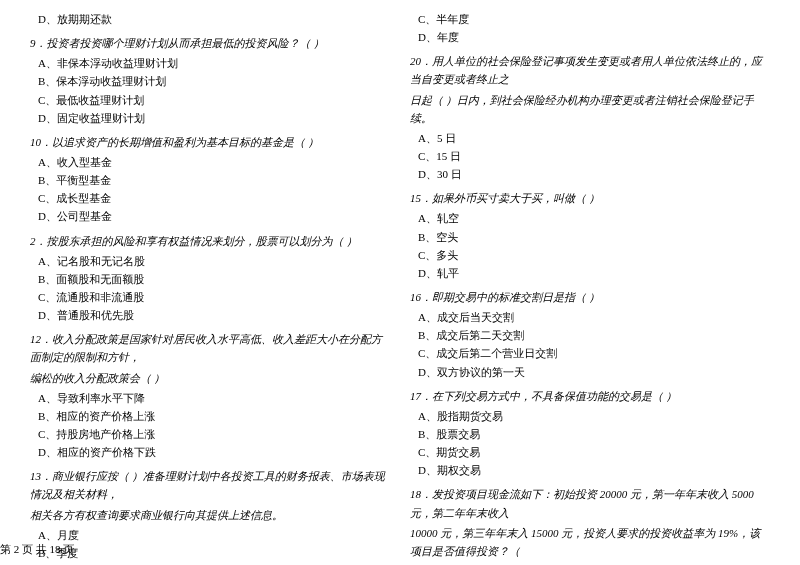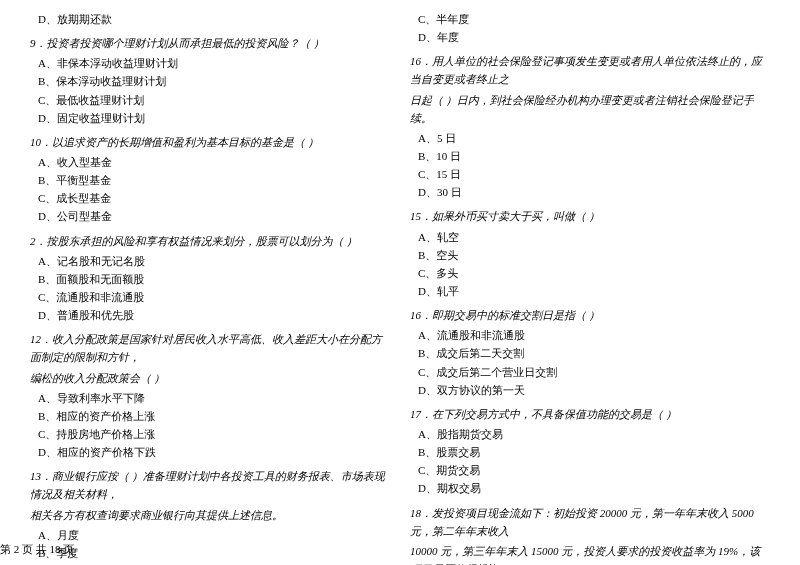--- a/index.html
+++ b/index.html
@@ -112,39 +112,38 @@
     </div>
 
     <div class="col-right">
 
       <div class="question-block">
         <div class="option q-line">C、半年度</div>
         <div class="option q-line">D、年度</div>
       </div>
 
       <div class="question-block">
-        <div class="question-text q-line">16．用人单位的社会保险登记事项发生变更或者用人单位依法终止的，应当自变更或者终止之</div>
+        <div class="question-text q-line">20．用人单位的社会保险登记事项发生变更或者用人单位依法终止的，应当自变更或者终止之</div>
         <div class="question-text q-line">日起（    ）日内，到社会保险经办机构办理变更或者注销社会保险登记手续。</div>
         <div class="option q-line">A、5 日</div>
-        <div class="option q-line">B、10 日</div>
         <div class="option q-line">C、15 日</div>
         <div class="option q-line">D、30 日</div>
       </div>
 
       <div class="question-block">
         <div class="question-text q-line">15．如果外币买寸卖大于买，叫做（    ）</div>
         <div class="option q-line">A、轧空</div>
         <div class="option q-line">B、空头</div>
         <div class="option q-line">C、多头</div>
         <div class="option q-line">D、轧平</div>
       </div>
 
       <div class="question-block">
         <div class="question-text q-line">16．即期交易中的标准交割日是指（    ）</div>
-        <div class="option q-line">A、流通股和非流通股</div>
+        <div class="option q-line">A、成交后当天交割</div>
         <div class="option q-line">B、成交后第二天交割</div>
         <div class="option q-line">C、成交后第二个营业日交割</div>
         <div class="option q-line">D、双方协议的第一天</div>
       </div>
 
       <div class="question-block">
         <div class="question-text q-line">17．在下列交易方式中，不具备保值功能的交易是（    ）</div>
         <div class="option q-line">A、股指期货交易</div>
         <div class="option q-line">B、股票交易</div>
         <div class="option q-line">C、期货交易</div>

